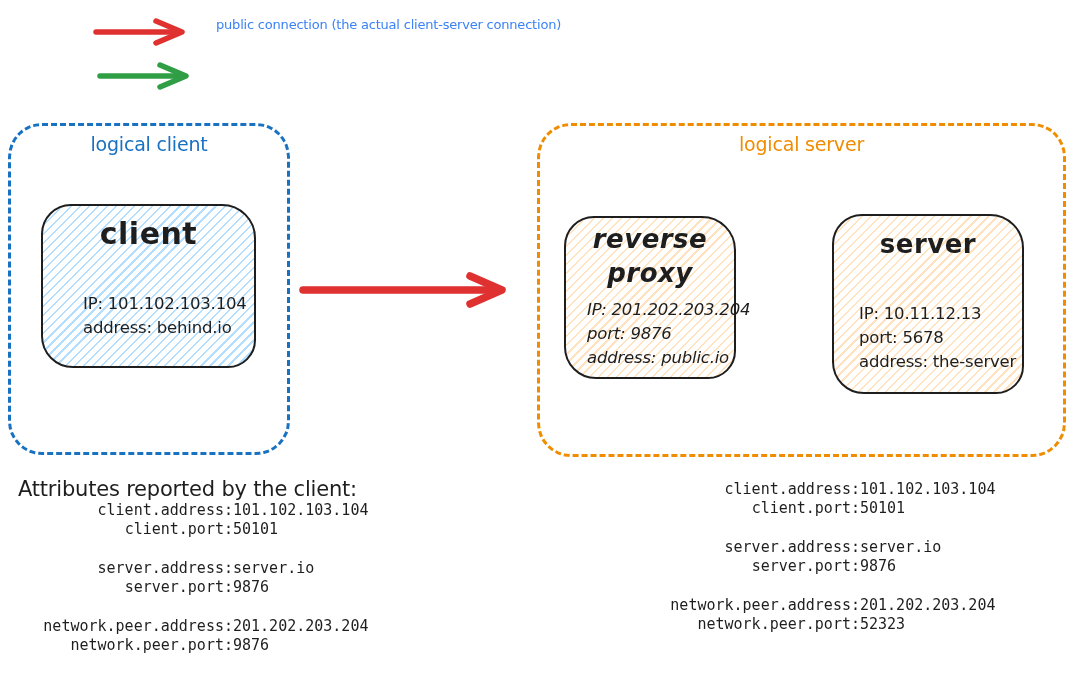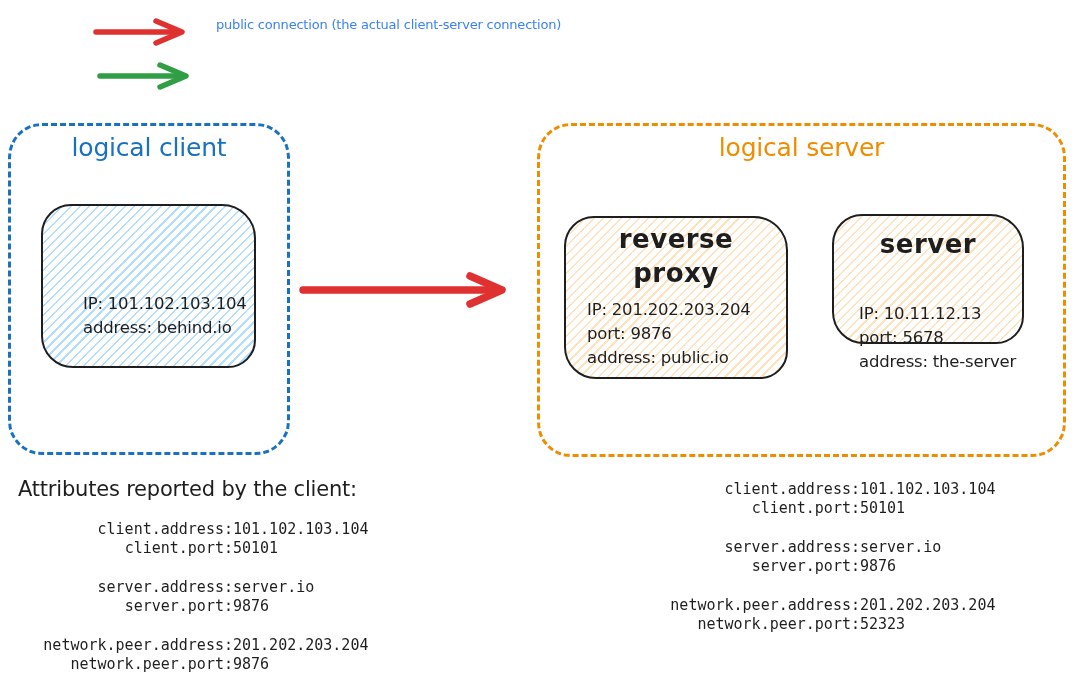--- a/index.html
+++ b/index.html
@@ -30,21 +30,21 @@
     border-style: dashed;
     border-width: 3.5px;
     border-radius: 34px;
   }
   .logical-box.blue   { border-color: #1971c2; }
   .logical-box.orange { border-color: #f08c00; }
   .logical-label {
     position: absolute;
     top: 7px; left: 0; right: 0;
     text-align: center;
-    font-size: 25px;
+    font-size: 19px;
     letter-spacing: -0.2px;
   }
   .logical-box.blue   .logical-label { color: #1971c2; }
   .logical-box.orange .logical-label { color: #f08c00; }
 
   
   .node {
     position: absolute;
     border: 2.5px solid #1e1e1e;
     border-radius: 30px 34px 28px 32px;
@@ -72,21 +72,20 @@
     letter-spacing: -0.2px;
     color: #1e1e1e;
     white-space: nowrap;
   }
 
   
   .attrs { position: absolute; }
   .attrs-heading {
     font-size: 21px;
     letter-spacing: -0.2px;
-    margin-bottom: 19px;
     white-space: nowrap;
   }
   .attr-group { margin-bottom: 20px; }
   .attr-row {
     display: flex;
     font-family: "DejaVu Sans Mono", monospace;
     font-size: 15px;
     line-height: 19px;
     white-space: nowrap;
   }
@@ -111,49 +110,50 @@
     <g fill="none" stroke-width="5.5" stroke-linecap="round" stroke-linejoin="round" stroke="#2f9e44">
       <path d="M4 16 L86 16"></path>
       <path d="M64 5 L90 16 L64 27"></path>
     </g>
   </svg>
 
   <div class="logical-box blue" style="left:8px; top:123px; width:282px; height:332px;">
     <div class="logical-label">logical client</div>
 
     <div class="node fill-blue" style="left:30px; top:78px; width:215px; height:164px;">
+      <div class="node-title" style="top:10px; font-size:30px;">client</div>
       <div class="node-body" style="left:40px; top:86px;">
         <div>IP: 101.102.103.104</div>
         <div>address: behind.io</div>
       </div>
     </div>
   </div>
 
   <svg class="abs" style="left:298px; top:270px;" width="226" height="40" viewBox="0 0 226 40">
     <g fill="none" stroke-width="7.5" stroke-linecap="round" stroke-linejoin="round" stroke="#e03131">
       <path d="M5 20 L196 20"></path>
       <path d="M172 6 L204 20 L172 34"></path>
     </g>
   </svg>
 
   <div class="logical-box orange" style="left:537px; top:123px; width:529px; height:334px;">
     <div class="logical-label">logical server</div>
 
-    <div class="node fill-orange" style="left:24px; top:90px; width:224px; height:163px;">
+    <div class="node fill-orange" style="left:24px; top:90px; width:172px; height:163px;font-style:italic;">
       <div class="node-title" style="top:4px; font-size:26px; line-height:34px;">
         <div style="max-width:150px; margin:0 auto;">reverse proxy</div>
       </div>
       <div class="node-body" style="left:21px; top:80px;">
         <div>IP: 201.202.203.204</div>
         <div>port: 9876</div>
         <div>address: public.io</div>
       </div>
     </div>
 
-    <div class="node fill-orange" style="left:292px; top:88px; width:192px; height:130px;padding-left:48px;">
+    <div class="node fill-orange" style="left:292px; top:88px; width:192px; height:180px;padding-left:48px;">
       <div class="node-title" style="top:13px; font-size:26px;">server</div>
       <div class="node-body" style="left:25px; top:86px;">
         <div>IP: 10.11.12.13</div>
         <div>port: 5678</div>
         <div>address: the-server</div>
       </div>
     </div>
   </div>
 
   <div class="attrs" style="left:18px; top:477px;">

